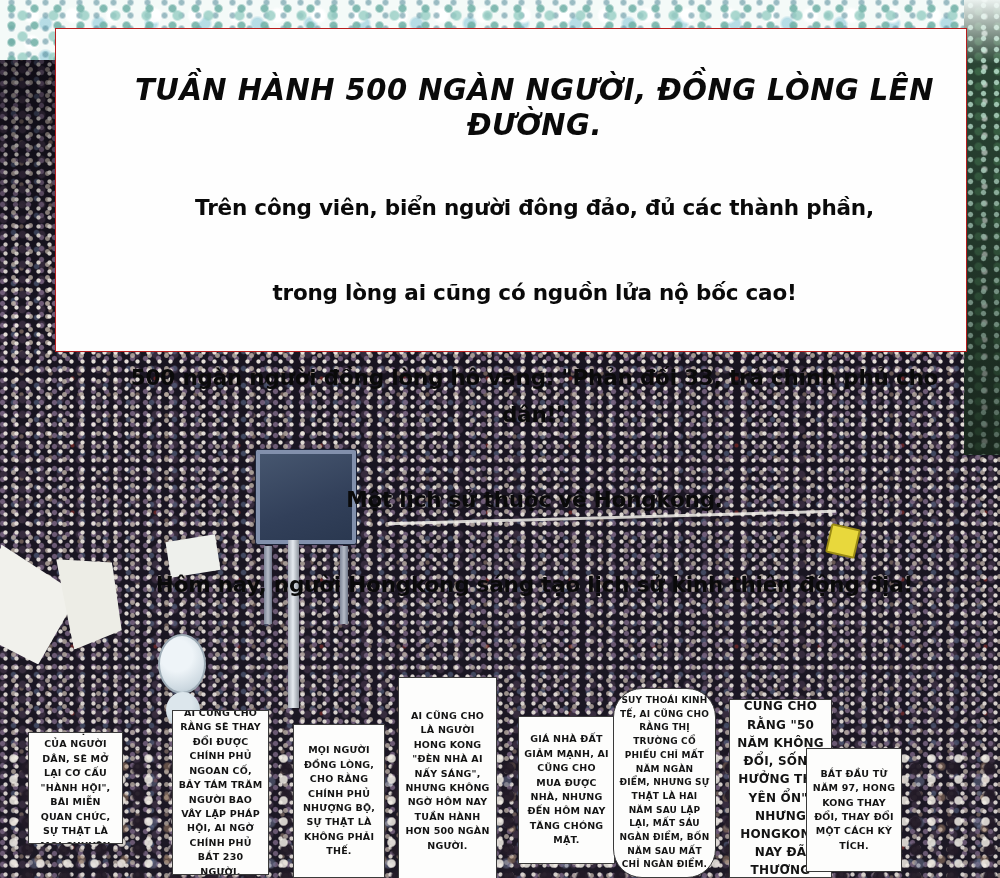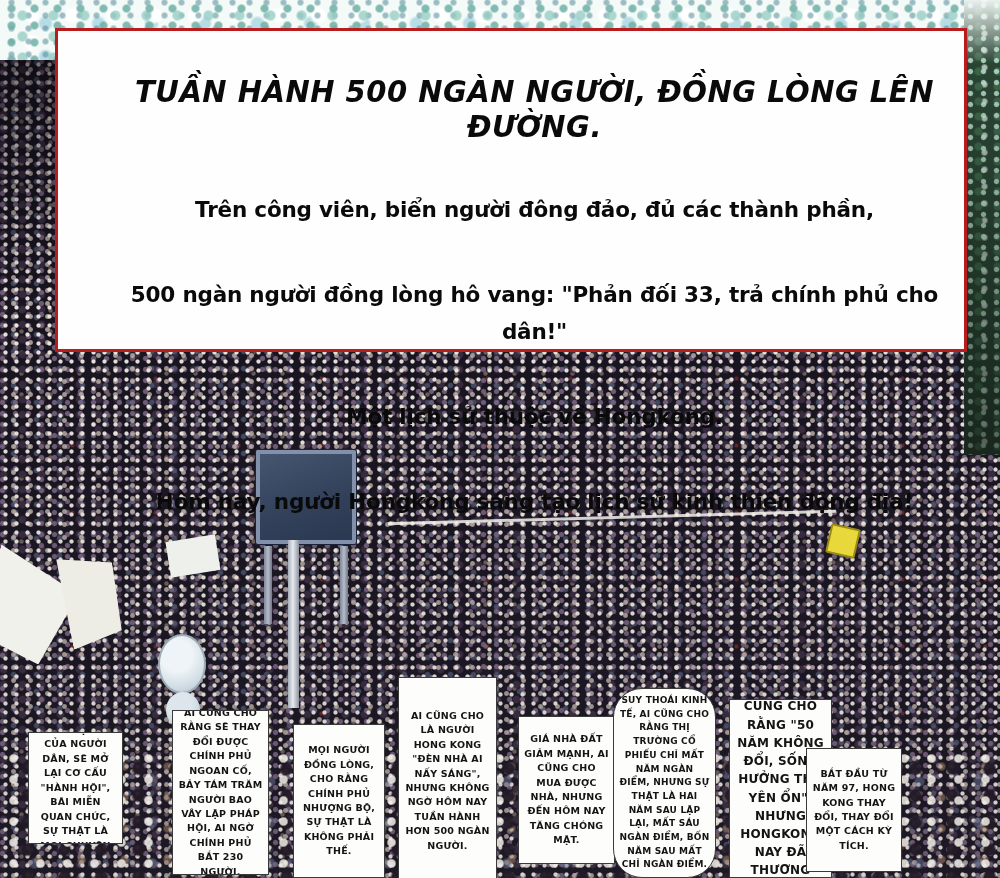--- a/index.html
+++ b/index.html
@@ -101,21 +101,21 @@
     position:absolute;left:828px;top:526px;width:26px;height:26px;
     background:#e8d83c;border:2px solid #9a8a14;transform:rotate(13deg);border-radius:2px;
   }
   .rope{
     position:absolute;left:388px;top:516px;width:448px;height:0;
     border-top:3px solid rgba(242,240,234,.85);transform:rotate(-1.6deg);
   }
   
   .caption{
     position:absolute;left:55px;top:28px;width:912px;height:324px;
-    background:#fefefe;border:3px solid #b91c1c;box-sizing:border-box;
+    background:#fefefe;border:1px solid #b91c1c;box-sizing:border-box;
     text-align:center;color:#0a0a0a;padding-left:47px;
   }
   .caption-title{
     margin-top:44px;font-size:29px;font-weight:800;font-style:italic;
     letter-spacing:.5px;transform:scaleY(1.05);
   }
   .caption-lines{margin-top:30px;}
   .caption-line{
     font-size:21.5px;font-weight:700;line-height:37px;letter-spacing:-0.2px;margin-top:48px;
   }
@@ -159,20 +159,21 @@
   <div class="pole"></div>
   <div class="disc1"></div>
   <div class="disc2"></div>
   <div class="rope"></div>
   <div class="yellow-sign"></div>
 
   <div class="caption">
     <div class="caption-title">TUẦN HÀNH 500 NGÀN NGƯỜI, ĐỒNG LÒNG LÊN ĐƯỜNG.</div>
     <div class="caption-lines">
       <div class="caption-line">Trên công viên, biển người đông đảo, đủ các thành phần,</div>
+      <div class="caption-line">trong lòng ai cũng có nguồn lửa nộ bốc cao!</div>
       <div class="caption-line">500 ngàn người đồng lòng hô vang: "Phản đối 33, trả chính phủ cho dân!"</div>
       <div class="caption-line">Một lịch sử thuộc về Hongkong.</div>
       <div class="caption-line">Hôm nay, người Hongkong sáng tạo lịch sử kinh thiên động địa!</div>
     </div>
   </div>
 
   <div class="dlg d1">
       <p>AI CŨNG CHO LÀ VÌ GIẬN DỮ CỦA NGƯỜI DÂN, SẼ MỞ LẠI CƠ CẤU "HÀNH HỘI", BÃI MIỄN QUAN CHỨC, SỰ THẬT LÀ MỌI CHUYỆN VẪN NHƯ CŨ.</p>
     </div>
   <div class="dlg d2">

